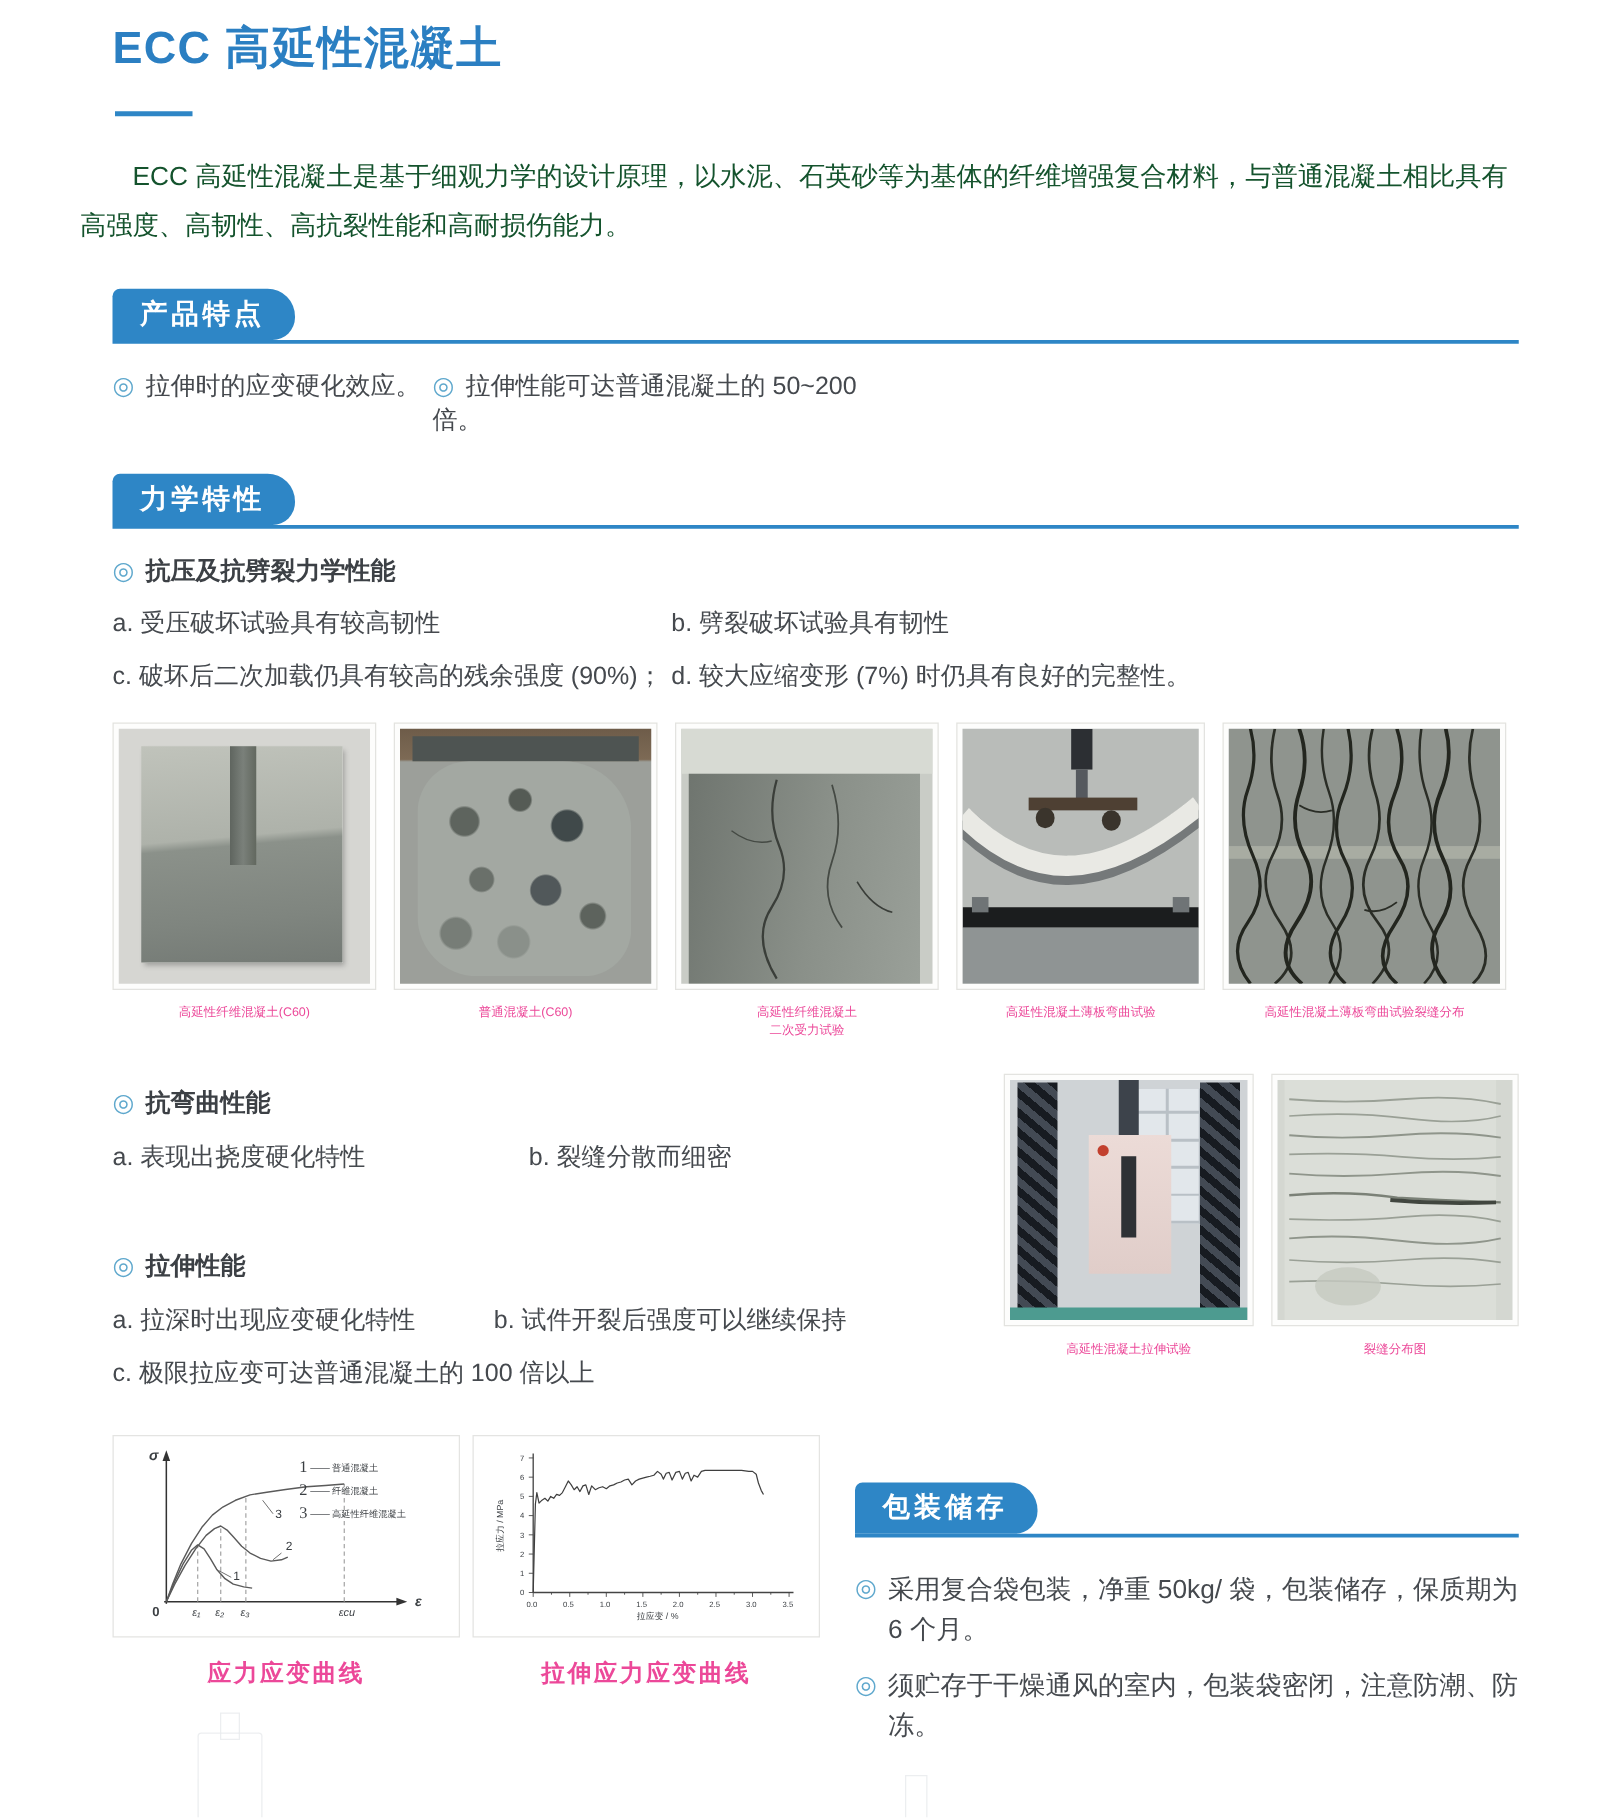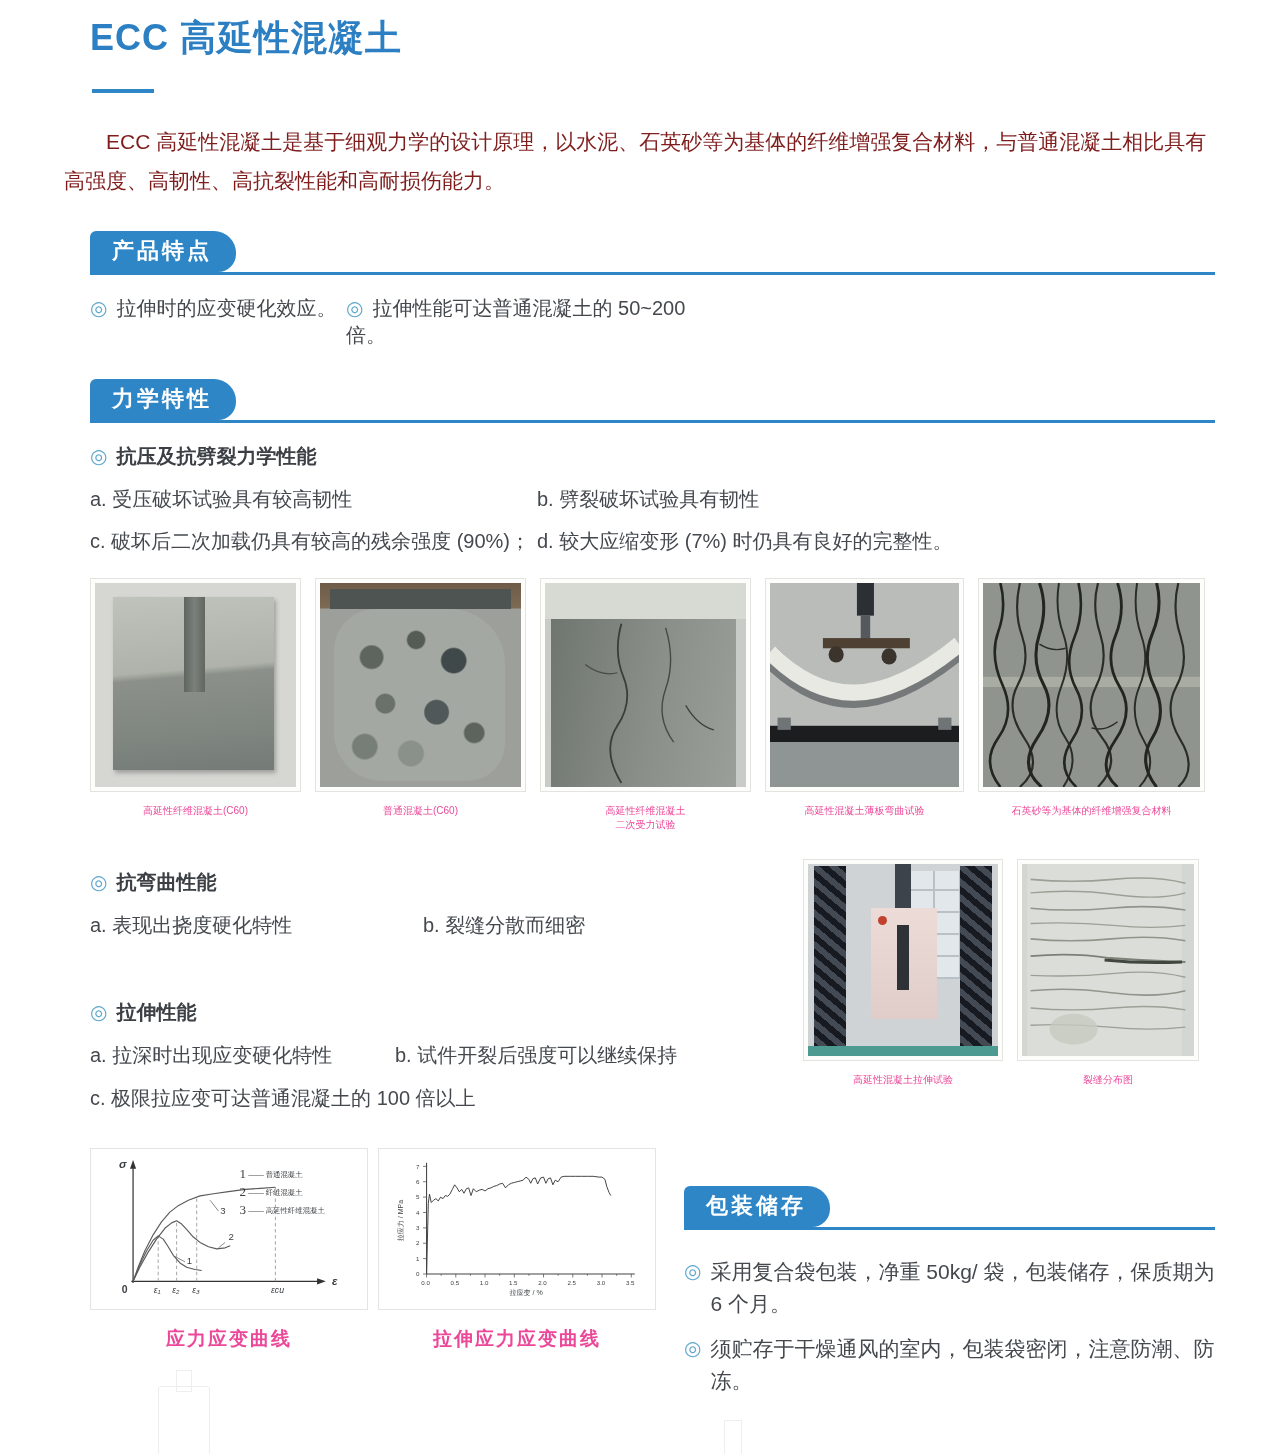--- a/index.html
+++ b/index.html
@@ -1,38 +1,38 @@
 <!DOCTYPE html>
 <html><head>
 <meta charset="utf-8">
 <style>
   html,body{margin:0;padding:0;background:#fff;}
   body{font-family:"Liberation Sans","DejaVu Sans",sans-serif;color:#45494e;}
   .page{position:relative;width:1279px;height:1454px;overflow:hidden;background:#fff;
         box-sizing:border-box;padding:14px 64px 0 90px;}
   h1.title{margin:0;font-size:36px;font-weight:bold;color:#2b7fc2;letter-spacing:1px;}
   .underline{width:62px;height:4px;background:#2e86c6;margin:26px 0 0 2px;}
-  .intro{margin:30px 0 0 -26px;font-size:21px;line-height:1.85;text-indent:2em;color:#7f1d1d;}
+  .intro{margin:30px 0 0 -26px;font-size:21px;line-height:1.85;text-indent:2em;color:#14532d;}
 
   .sec-head{border-bottom:3px solid #2e86c6;line-height:0;}
   .tab{display:inline-block;background:#2e86c6;color:#fff;font-weight:bold;font-size:22px;
        letter-spacing:3px;line-height:1;padding:9px 24px 10px 22px;border-radius:6px 22px 18px 0;}
   .mt30{margin-top:30px}
 
   .ring{color:#5fa8cd;margin-right:9px;font-size:20px;}
   .feat-row{display:flex;margin-top:20px;font-size:20px;}
   .f1{width:256px}.f2{width:380px}.f3{flex:1}
 
   .subtitle{margin-top:20px;font-size:20px;font-weight:bold;color:#3c4045;}
   .grid2{display:grid;grid-template-columns:447px 1fr;row-gap:12px;margin-top:14px;
          font-size:20px;line-height:1.5;}
 
   .photo-row1{display:flex;gap:14px;margin-top:22px;}
   figure{margin:0;display:flex;flex-direction:column;}
-  .w211{width:211px}.w199{width:199px}.w227{width:227px}.w200{width:200px}.w198{width:182px}
+  .w211{width:211px}.w199{width:199px}.w227{width:227px}.w200{width:200px}.w198{width:198px}
   .pframe{border:1px solid #e3e3e0;background:#fdfdfc;padding:4px;height:214px;box-sizing:border-box;}
   .pframe.h202{height:202px}
   .ph{height:100%;position:relative;overflow:hidden;}
   .ph svg{position:absolute;inset:0;width:100%;height:100%;}
   .pcap{color:#ec4899;font-size:10px;text-align:center;margin-top:12px;line-height:1.45;white-space:pre-line;}
 
   
   .p1{background:#d6d6d2;}
   .p1 .cube{position:absolute;left:9%;right:11%;top:7%;bottom:8%;
      background:linear-gradient(175deg,#c0c3bb 0%,#aeb2aa 42%,#8b918a 46%,#7f857f 78%,#747a75 100%);
@@ -200,21 +200,21 @@
           <path d="M53,0 q-3,12 1,25 t-2,26 t3,25 t-2,24" stroke="#2a2d26" stroke-width="1" fill="none"></path>
           <path d="M62,0 q4,13 -1,26 t2,25 t-2,26 t1,23" stroke="#23261f" stroke-width="1.3" fill="none"></path>
           <path d="M71,0 q-2,14 2,26 t-1,25 t2,26 t-2,23" stroke="#2a2d26" stroke-width="0.9" fill="none"></path>
           <path d="M80,0 q3,12 -2,25 t1,26 t-1,25 t2,24" stroke="#23261f" stroke-width="1.4" fill="none"></path>
           <path d="M90,0 q-3,13 1,26 t-2,25 t2,26 t-1,23" stroke="#2a2d26" stroke-width="1" fill="none"></path>
           <path d="M26,30 q6,4 12,2" stroke="#2a2d26" stroke-width="0.7" fill="none"></path>
           <path d="M62,68 q-6,5 -12,3" stroke="#2a2d26" stroke-width="0.7" fill="none"></path>
         </svg>
           </div>
         </div>
-      <figcaption class="pcap">石英砂等为基体的纤维增强复合材料</figcaption>
+      <figcaption class="pcap">高延性混凝土薄板弯曲试验裂缝分布</figcaption>
     </figure>
   </div>
 
   <div class="row-flex">
     <div class="left-col">
       <div class="subtitle" style="margin-top:8px"><span class="ring">◎</span><span>抗弯曲性能</span></div>
       <div class="sub-items2">
         <div>a. 表现出挠度硬化特性</div>
         <div>b. 裂缝分散而细密</div>
       </div>

